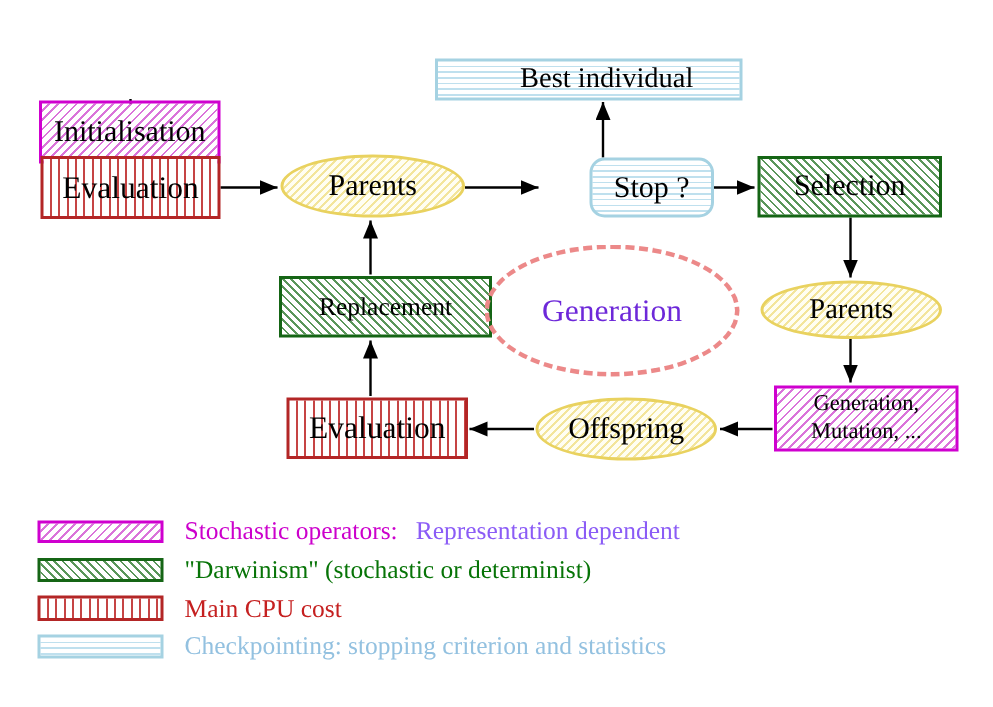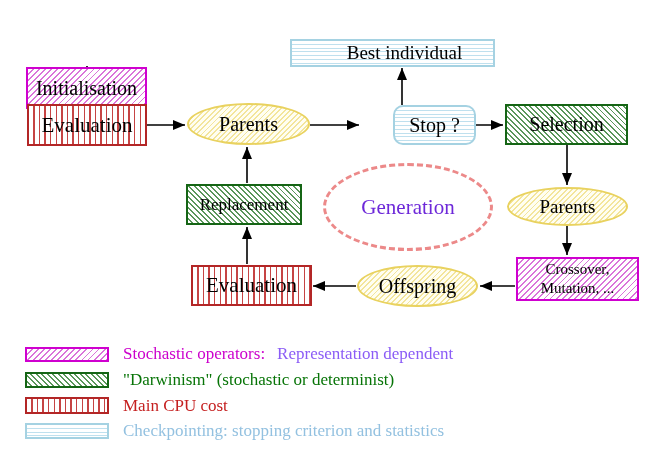--- a/index.html
+++ b/index.html
@@ -29,21 +29,21 @@
   .n-evaluation-top { left:27px; top:104px; width:120px; height:42px; font-size:21px; }
   .n-parents        { left:187px; top:103px; width:123px; height:42px; font-size:20px; }
   .n-best-individual{ left:290px; top:39px; width:205px; height:28px; font-size:19px;padding-left:24px; }
   .n-stop           { left:361px; top:105px; width:83px; height:40px; font-size:20px; border-radius:10px;margin-left:32px; }
   .n-selection      { left:505px; top:104px; width:123px; height:41px; font-size:20px; }
   .n-genitors       { left:507px; top:187px; width:121px; height:39px; font-size:19px; }
   .n-crossover      { left:516px; top:257px; width:123px; height:44px; font-size:15px;
                       flex-direction:column; line-height:1.25; }
   .n-offspring      { left:357px; top:265px; width:121px; height:42px; font-size:20px; }
   .n-evaluation-bot { left:191px; top:265px; width:121px; height:41px; font-size:21px; }
-  .n-replacement    { left:186px; top:184px; width:116px; height:41px; font-size:17px; }
+  .n-replacement    { left:186px; top:184px; width:142px; height:41px; font-size:17px; }
   .n-generation     { left:323px; top:163px; width:170px; height:88px; font-size:21px;
                       border:3px dashed #ec8989; border-radius:50%; color:#6d28d9; background:transparent; }
 
   .arrows { position:absolute; left:0; top:0; z-index:1; }
 
   
   .sw { position:absolute; width:84px; box-sizing:border-box; z-index:2; }
   .sw1 { left:25px; top:347px; height:15px; }
   .sw2 { left:25px; top:372px; height:16px; }
   .sw3 { left:25px; top:397px; height:17px; }
@@ -93,21 +93,21 @@
 
   <div class="node p-cyan n-best-individual">Best individual</div>
 
   <div class="node p-cyan n-stop">Stop ?</div>
 
   <div class="node p-green n-selection">Selection</div>
 
   <div class="node p-yellow ellipse n-genitors">Parents</div>
 
   <div class="node p-magenta n-crossover">
-    <div>Crossover,</div>
+    <div>Generation,</div>
     <div>Mutation, ...</div>
   </div>
 
   <div class="node p-yellow ellipse n-offspring">Offspring</div>
 
   <div class="node p-red n-evaluation-bot">Evaluation</div>
 
   <div class="node p-green n-replacement">Replacement</div>
 
   <div class="node n-generation">Generation</div>

